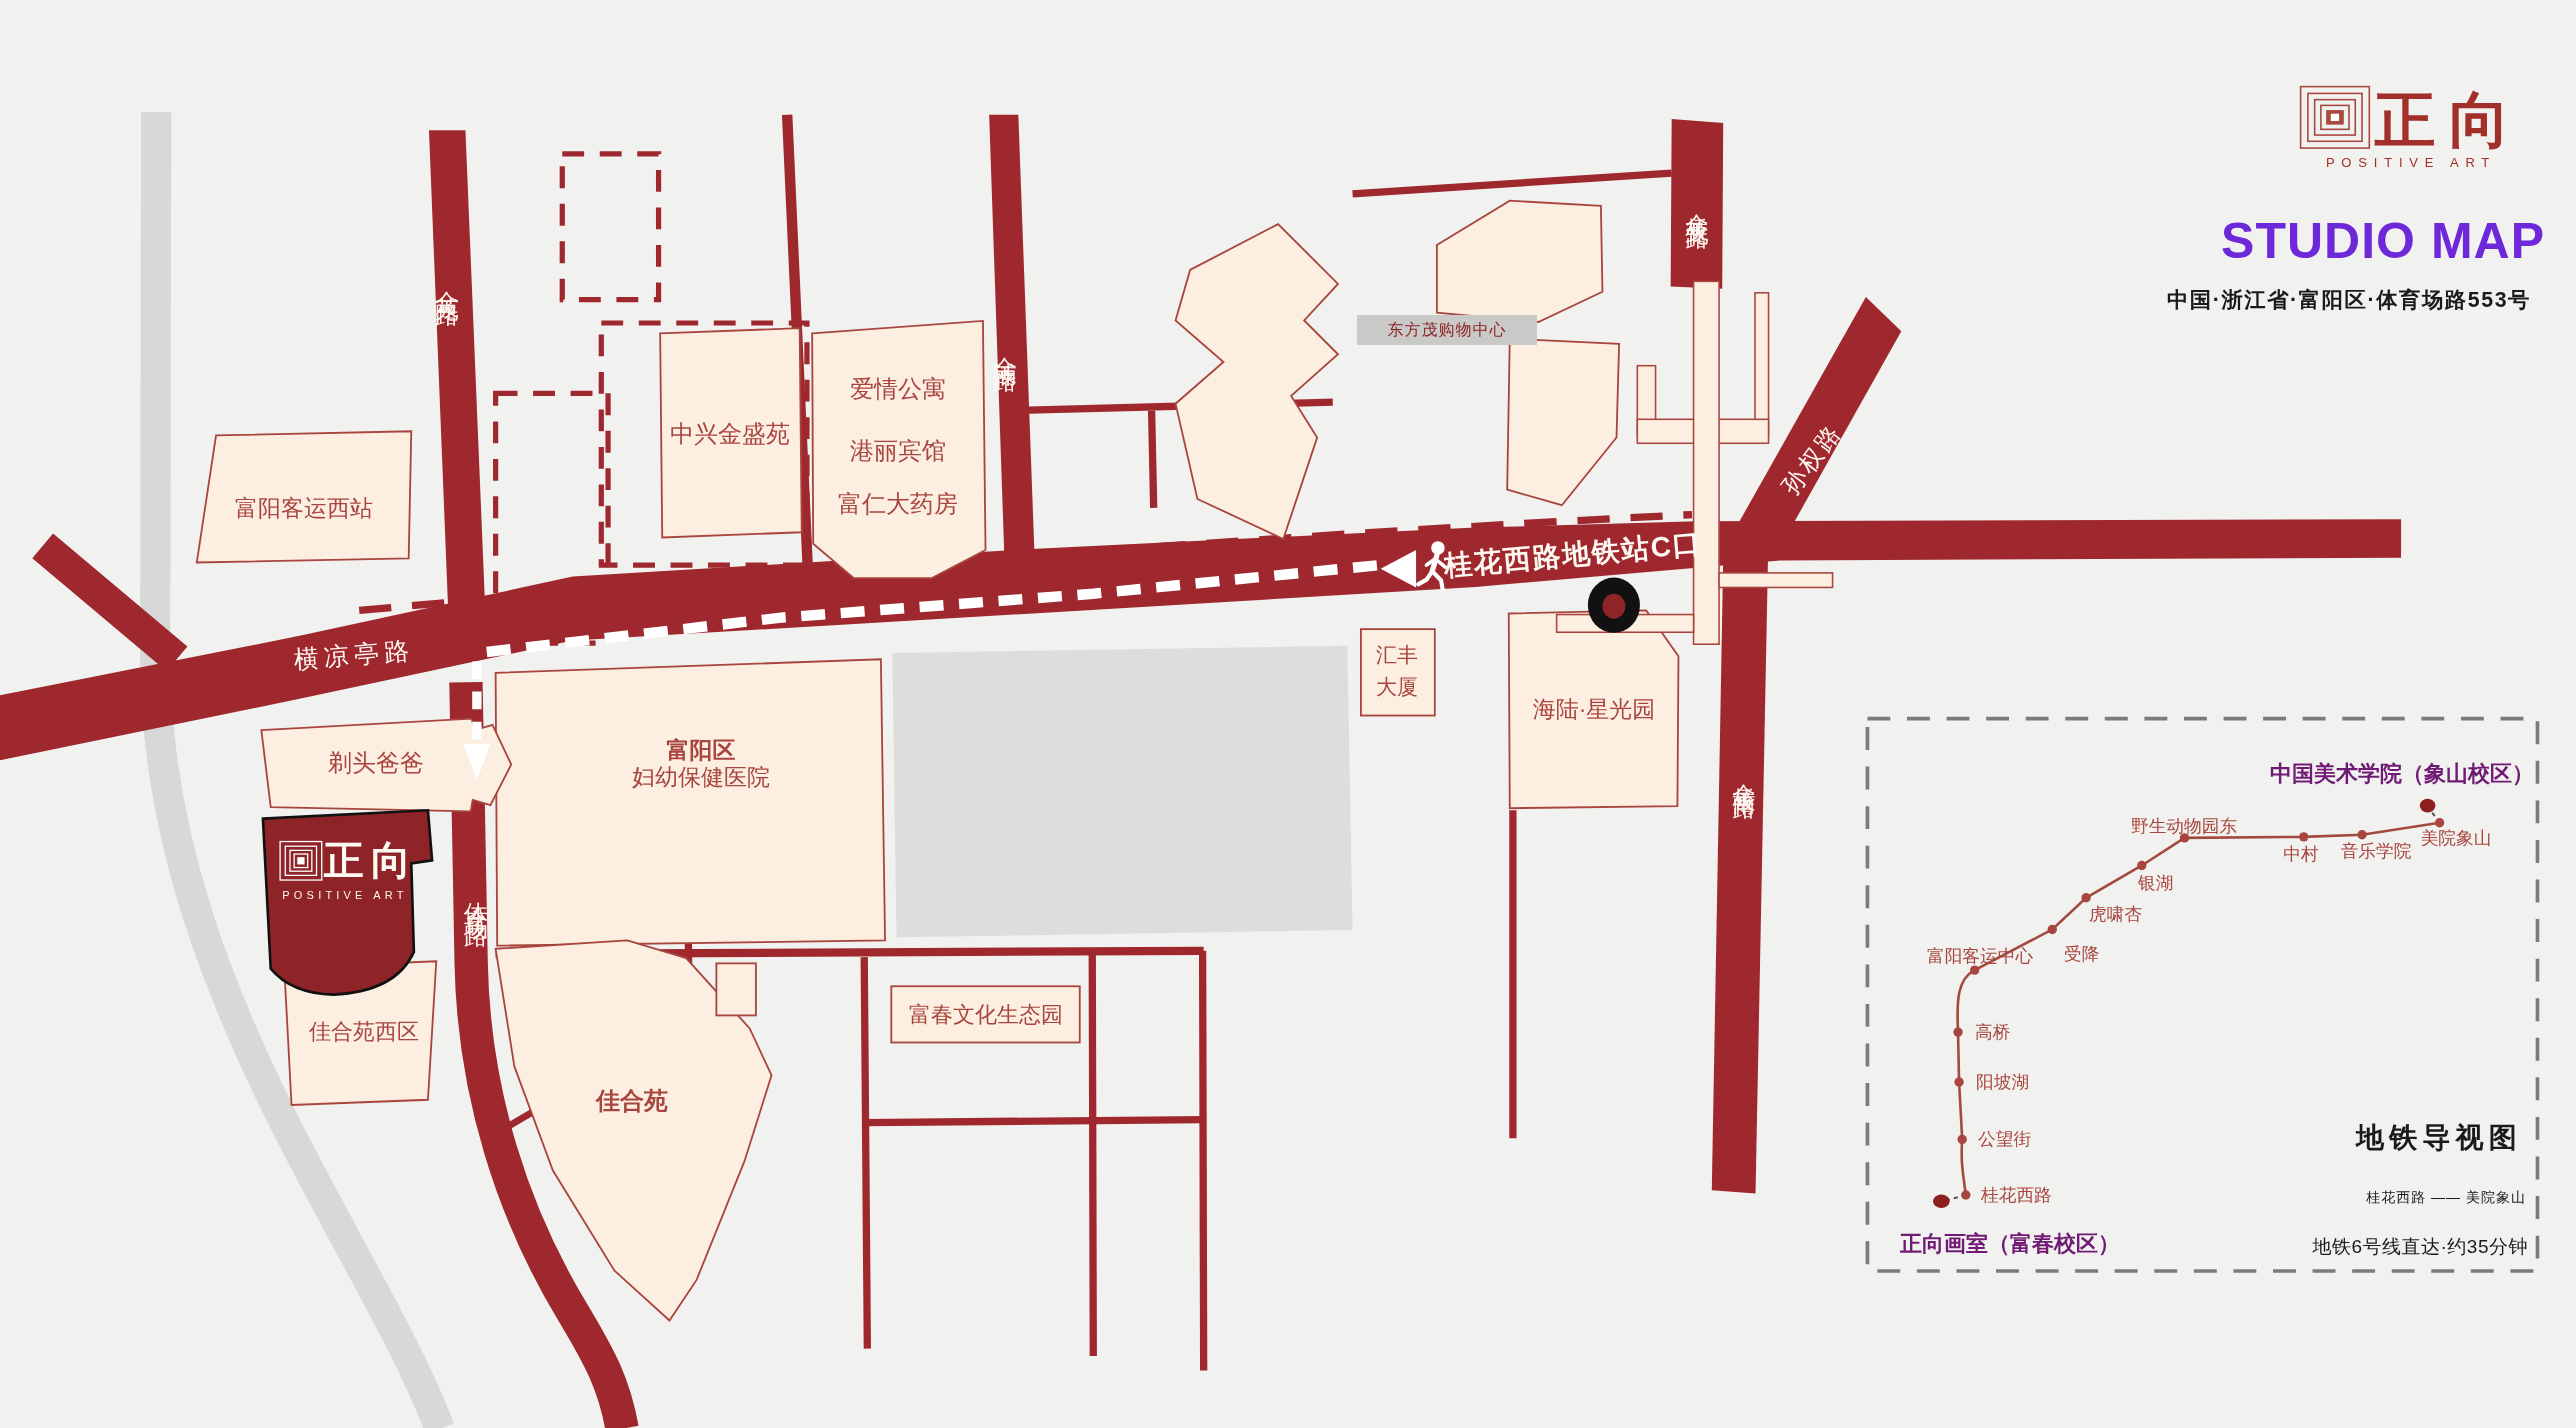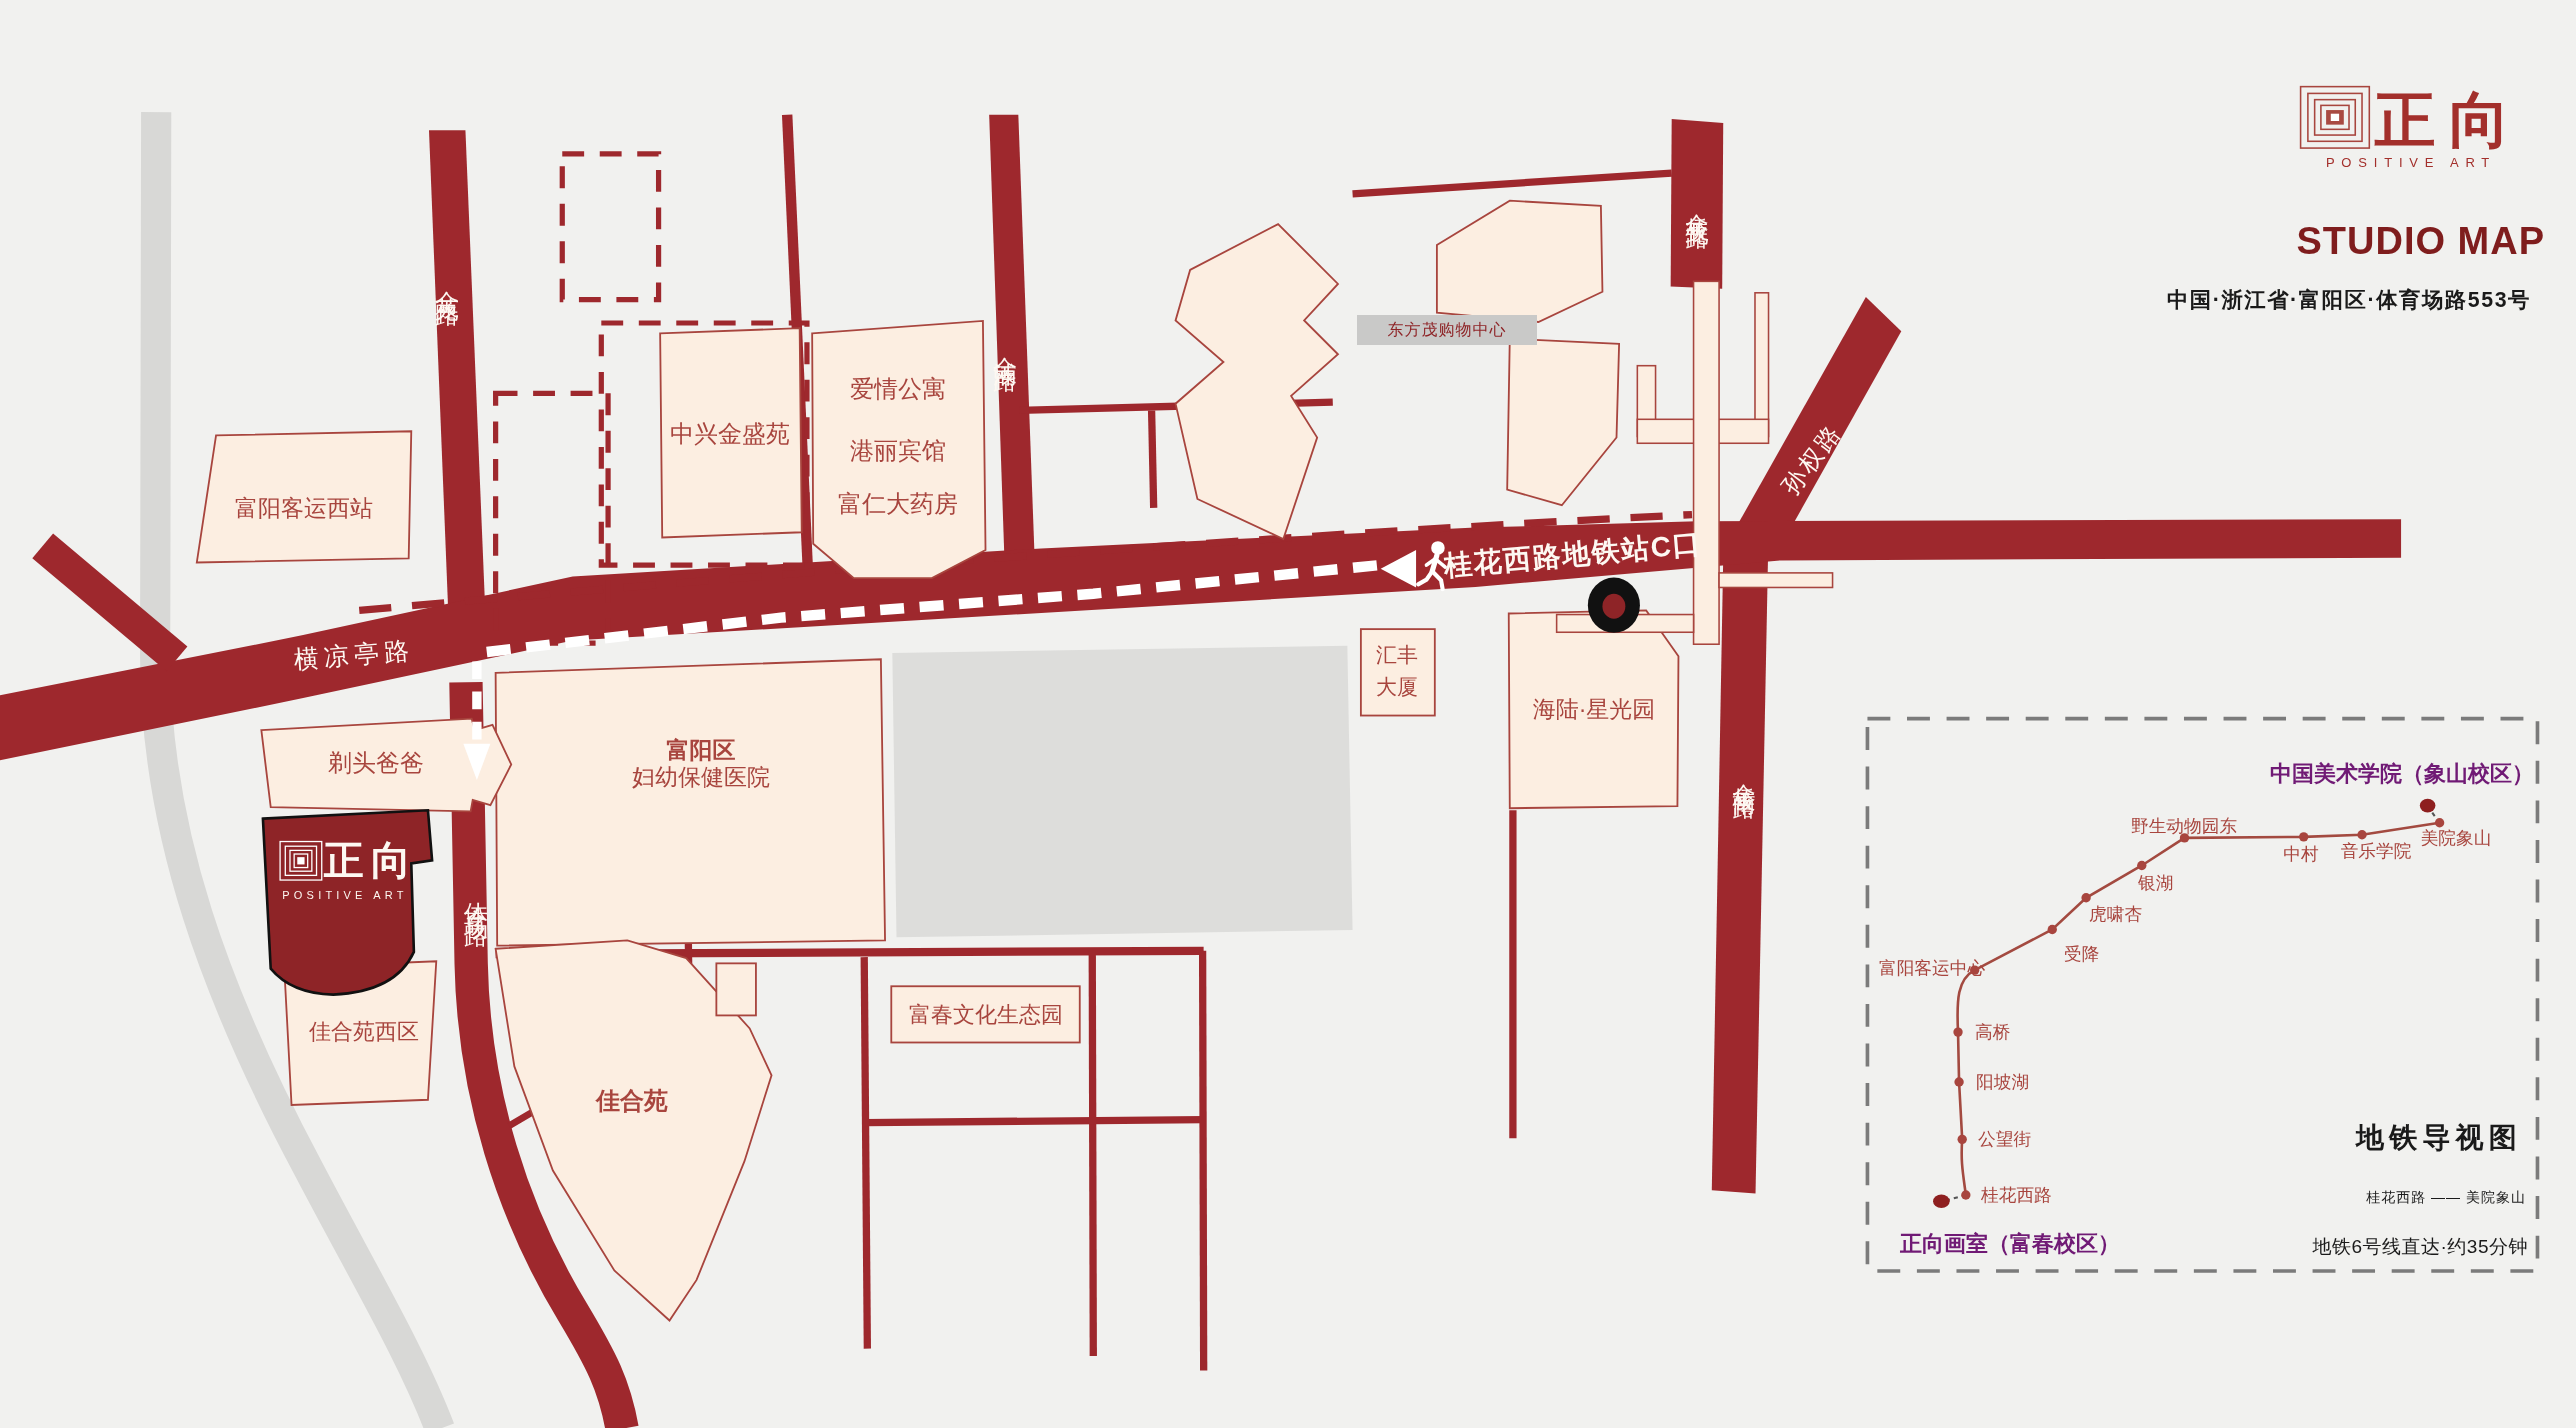--- a/index.html
+++ b/index.html
@@ -138,21 +138,21 @@
     <circle cx="4425" cy="1607" r="9"></circle>
     <circle cx="4537" cy="1603" r="9"></circle>
     <circle cx="4686" cy="1580" r="9"></circle>
   </g>
   <ellipse cx="3729" cy="2307" rx="16" ry="13" fill="#8E1F1F"></ellipse>
   <ellipse cx="4663" cy="1547" rx="15" ry="13" fill="#8E1F1F"></ellipse>
 </svg>
 
 <div class="lb serif bold red" style="left:2449px;top:119px;font-size:61px;letter-spacing:13.5px;">正向</div>
 <div class="lb red" style="left:2411px;top:162px;font-size:13px;letter-spacing:6.8px;">POSITIVE ART</div>
-<div class="lb bold" style="left:2545px;top:241px;font-size:38px;color:#7f1d1d;transform:translate(-100%,-50%);letter-spacing:1px;">STUDIO MAP</div>
+<div class="lb bold" style="left:2545px;top:241px;font-size:50px;color:#6d28d9;transform:translate(-100%,-50%);letter-spacing:1px;">STUDIO MAP</div>
 <div class="lb bold blk" style="left:2531px;top:301px;font-size:21.3px;letter-spacing:1.6px;transform:translate(-100%,-50%);">中国·浙江省·富阳区·体育场路553号</div>
 
 <div class="lb white" style="left:354px;top:655px;font-size:25px;letter-spacing:5.2px;transform:translate(-50%,-50%) rotate(-4.5deg);">横凉亭路</div>
 <div class="lb white v" style="left:447px;top:281px;font-size:24px;letter-spacing:6.2px;">金苑路</div>
 <div class="lb white v" style="left:1005px;top:347px;font-size:24px;letter-spacing:6.2px;">金浦路</div>
 <div class="lb white v" style="left:1697px;top:204px;font-size:23px;letter-spacing:4.2px;">金桥北路</div>
 <div class="lb white v" style="left:1744px;top:774px;font-size:23px;letter-spacing:4.2px;">金桥南路</div>
 <div class="lb white" style="left:1812px;top:459px;font-size:24px;letter-spacing:3.1px;transform:translate(-50%,-50%) rotate(-53deg);">孙权路</div>
 <div class="lb white v" style="left:476px;top:897px;font-size:24px;letter-spacing:7.3px;">体育场路</div>
 <div class="lb white bold" style="left:1573px;top:555px;font-size:28px;letter-spacing:1.6px;transform:translate(-50%,-50%) rotate(-5deg);">桂花西路地铁站C口</div>
@@ -181,21 +181,21 @@
 <div class="lb bold darkred" style="left:2534px;top:774px;font-size:22px;transform:translate(-100%,-50%);">中国美术学院（象山校区）</div>
 <div class="lb bold darkred" style="left:1900px;top:1244px;font-size:22px;transform:translate(0,-50%);">正向画室（富春校区）</div>
 <div class="lb bold blk" style="left:2522px;top:1138px;font-size:28px;letter-spacing:5.2px;transform:translate(-100%,-50%);">地铁导视图</div>
 <div class="lb blk" style="left:2526px;top:1197px;font-size:14px;letter-spacing:1px;transform:translate(-100%,-50%);">桂花西路 —— 美院象山</div>
 <div class="lb blk" style="left:2528px;top:1246px;font-size:19px;letter-spacing:0.5px;transform:translate(-100%,-50%);">地铁6号线直达·约35分钟</div>
 
 <div class="lb" style="left:1981px;top:1196px;font-size:17.7px;transform:translate(0,-50%);">桂花西路</div>
 <div class="lb" style="left:1978px;top:1140px;font-size:17.7px;transform:translate(0,-50%);">公望街</div>
 <div class="lb" style="left:1976px;top:1083px;font-size:17.7px;transform:translate(0,-50%);">阳坡湖</div>
 <div class="lb" style="left:1975px;top:1033px;font-size:17.7px;transform:translate(0,-50%);">高桥</div>
-<div class="lb" style="left:1932px;top:957px;font-size:17.7px;margin-top:12px;">富阳客运中心</div>
+<div class="lb" style="left:1980px;top:957px;font-size:17.7px;">富阳客运中心</div>
 <div class="lb" style="left:2064px;top:955px;font-size:17.7px;transform:translate(0,-50%);">受降</div>
 <div class="lb" style="left:2089px;top:915px;font-size:17.7px;transform:translate(0,-50%);">虎啸杏</div>
 <div class="lb" style="left:2138px;top:884px;font-size:17.7px;transform:translate(0,-50%);">银湖</div>
 <div class="lb" style="left:2184px;top:827px;font-size:17.7px;">野生动物园东</div>
 <div class="lb" style="left:2301px;top:855px;font-size:17.7px;">中村</div>
 <div class="lb" style="left:2376px;top:852px;font-size:17.7px;">音乐学院</div>
 <div class="lb" style="left:2456px;top:839px;font-size:17.7px;">美院象山</div>
 
 </div>
 </div>

